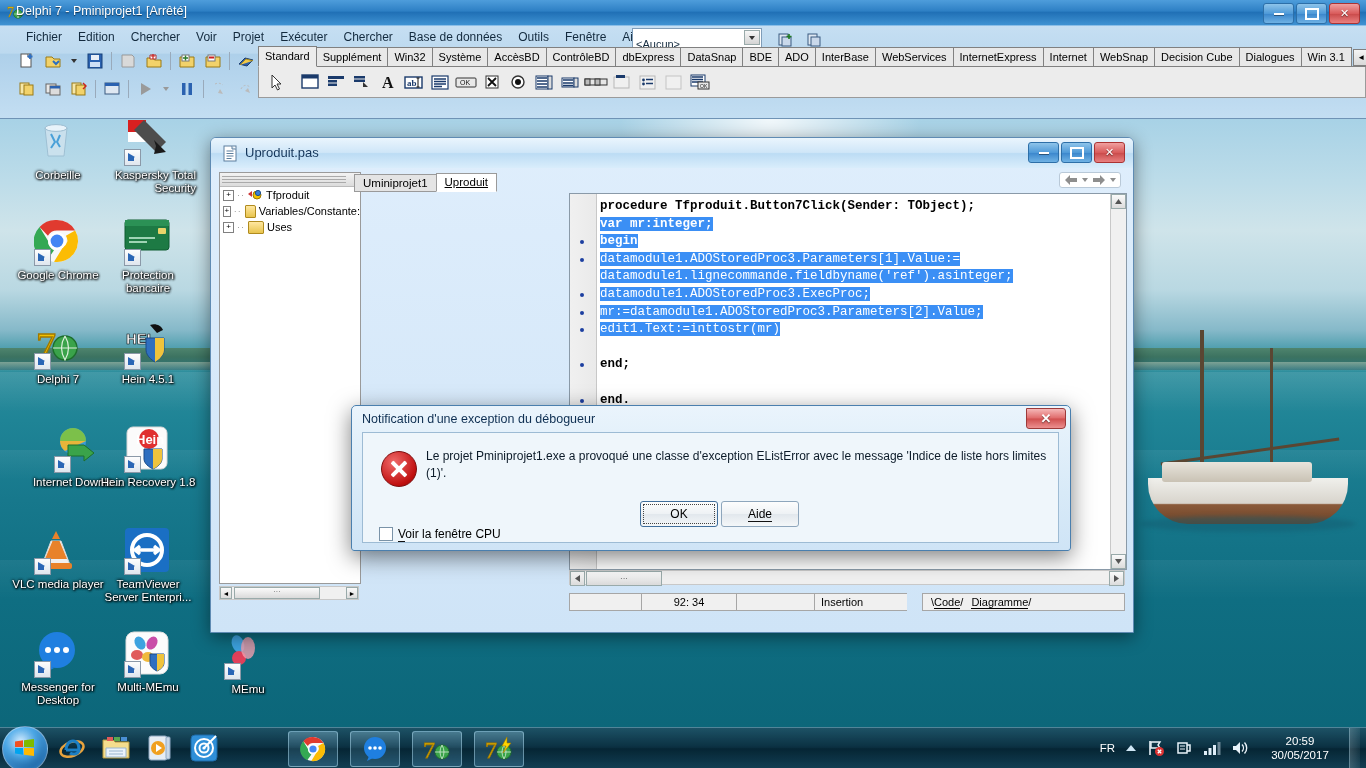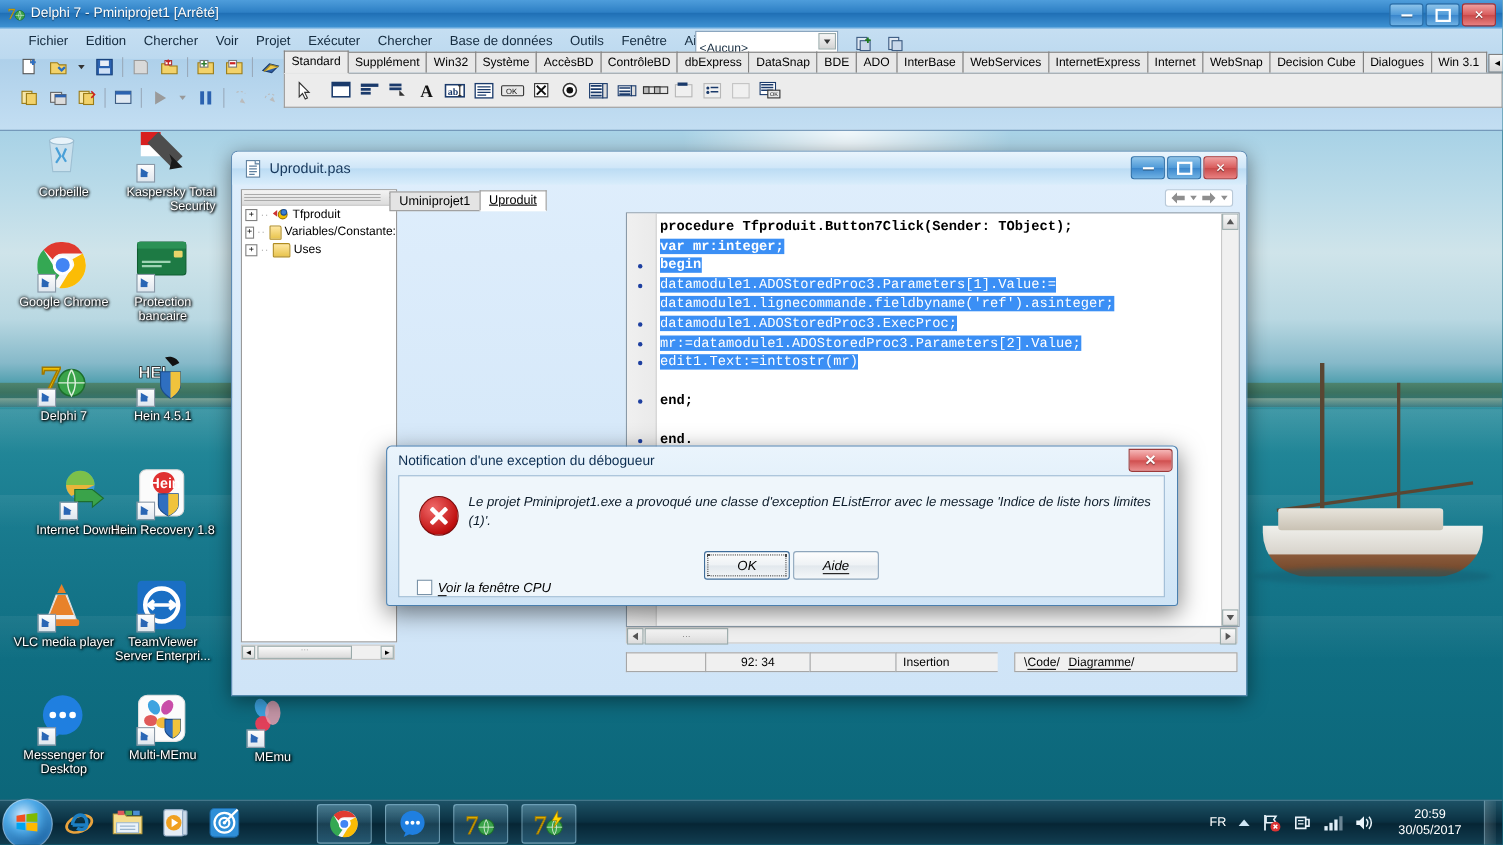--- a/index.html
+++ b/index.html
@@ -46,21 +46,21 @@
   .shortcut-arrow:before{content:"";position:absolute;left:3px;top:7px;width:6px;height:4px;
     background:#2a66b5;}
 
   
   #delphi{position:absolute;left:0;top:0;width:1366px;height:118px;
     background:linear-gradient(to bottom,#cfe4f5,#bcd9ef 45%,#aed0ea 46%,#c3deF2 100%);
     border-bottom:1px solid #6f93b5;}
   #delphi-titlebar{height:25px;position:relative;
     background:linear-gradient(to bottom,#4e9ddb 0%,#2d7fc4 45%,#1f6fb5 48%,#3f92d2 100%);
     border-bottom:1px solid rgba(255,255,255,.35);}
-  #delphi-title{position:absolute;left:28px;top:4px;color:#fff;font-size:12.5px;
+  #delphi-title{position:absolute;left:16px;top:4px;color:#fff;font-size:12.5px;
     text-shadow:0 1px 1px rgba(0,0,0,.55);white-space:nowrap;}
   #delphi-appicon{position:absolute;left:7px;top:4px;width:16px;height:16px;}
   .winbtns{position:absolute;top:3px;display:flex;gap:2px;}
   .wbtn{width:29px;height:19px;border:1px solid #2d6fa8;border-radius:3px;
      background:linear-gradient(to bottom,#8ec4ea,#4f9ad8 50%,#3a86cc 52%,#6fb2e4);
      display:flex;align-items:center;justify-content:center;color:#fff;font-size:11px;
      text-shadow:0 1px 1px rgba(0,0,0,.5);cursor:pointer;}
   .wbtn.close{background:linear-gradient(to bottom,#f0a0a0,#d95c5c 50%,#c94a4a 52%,#e98080);
      border-color:#a33;}
   .wbtn .mn{width:10px;height:2px;background:#fff;box-shadow:0 1px 0 rgba(0,0,0,.4);}
@@ -162,21 +162,21 @@
   #dlg{position:absolute;left:351px;top:405px;width:718px;height:144px;
      background:linear-gradient(to bottom,#eaf4fc,#d8eaf8 60%,#cfe4f6);
      border:1px solid #4a7fae;border-radius:5px 5px 3px 3px;
      box-shadow:0 6px 22px rgba(0,0,0,.5);}
   #dlg-title{position:absolute;left:10px;top:6px;font-size:12.5px;color:#0e2f52;}
   #dlg-close{position:absolute;right:4px;top:2px;width:38px;height:19px;border-radius:0 3px 4px 3px;
      background:linear-gradient(to bottom,#f5b7b7,#e06b6b 48%,#d04f4f 52%,#ec9090);
      border:1px solid #9c3a3a;display:flex;align-items:center;justify-content:center;
      color:#fff;font-size:13px;font-weight:bold;text-shadow:0 1px 1px rgba(0,0,0,.5);cursor:pointer;}
   #dlg-inner{position:absolute;left:10px;top:26px;width:697px;height:111px;background:#eff6fb;
-     border:1px solid #9dbbd4;box-sizing:border-box;font-style:italic;}
+     border:1px solid #9dbbd4;box-sizing:border-box;}
   #dlg-icon{position:absolute;left:18px;top:18px;width:34px;height:34px;border-radius:50%;
      background:radial-gradient(circle at 35% 30%,#f06a6a,#c01010 70%,#8b0000);
      border:1px solid #7e0d0d;}
   #dlg-icon:before,#dlg-icon:after{content:"";position:absolute;left:7px;top:15px;width:20px;height:4px;
      background:#fff;border-radius:1px;}
   #dlg-icon:before{transform:rotate(45deg);}
   #dlg-icon:after{transform:rotate(-45deg);}
   #dlg-msg{position:absolute;left:63px;top:15px;width:625px;font-size:12px;color:#0c1b29;line-height:17px;}
   .dbtn{position:absolute;top:68px;width:76px;height:24px;font-size:12px;
      background:linear-gradient(to bottom,#fdfdfd,#eef2f5 48%,#e2e8ed 52%,#f4f7f9);

